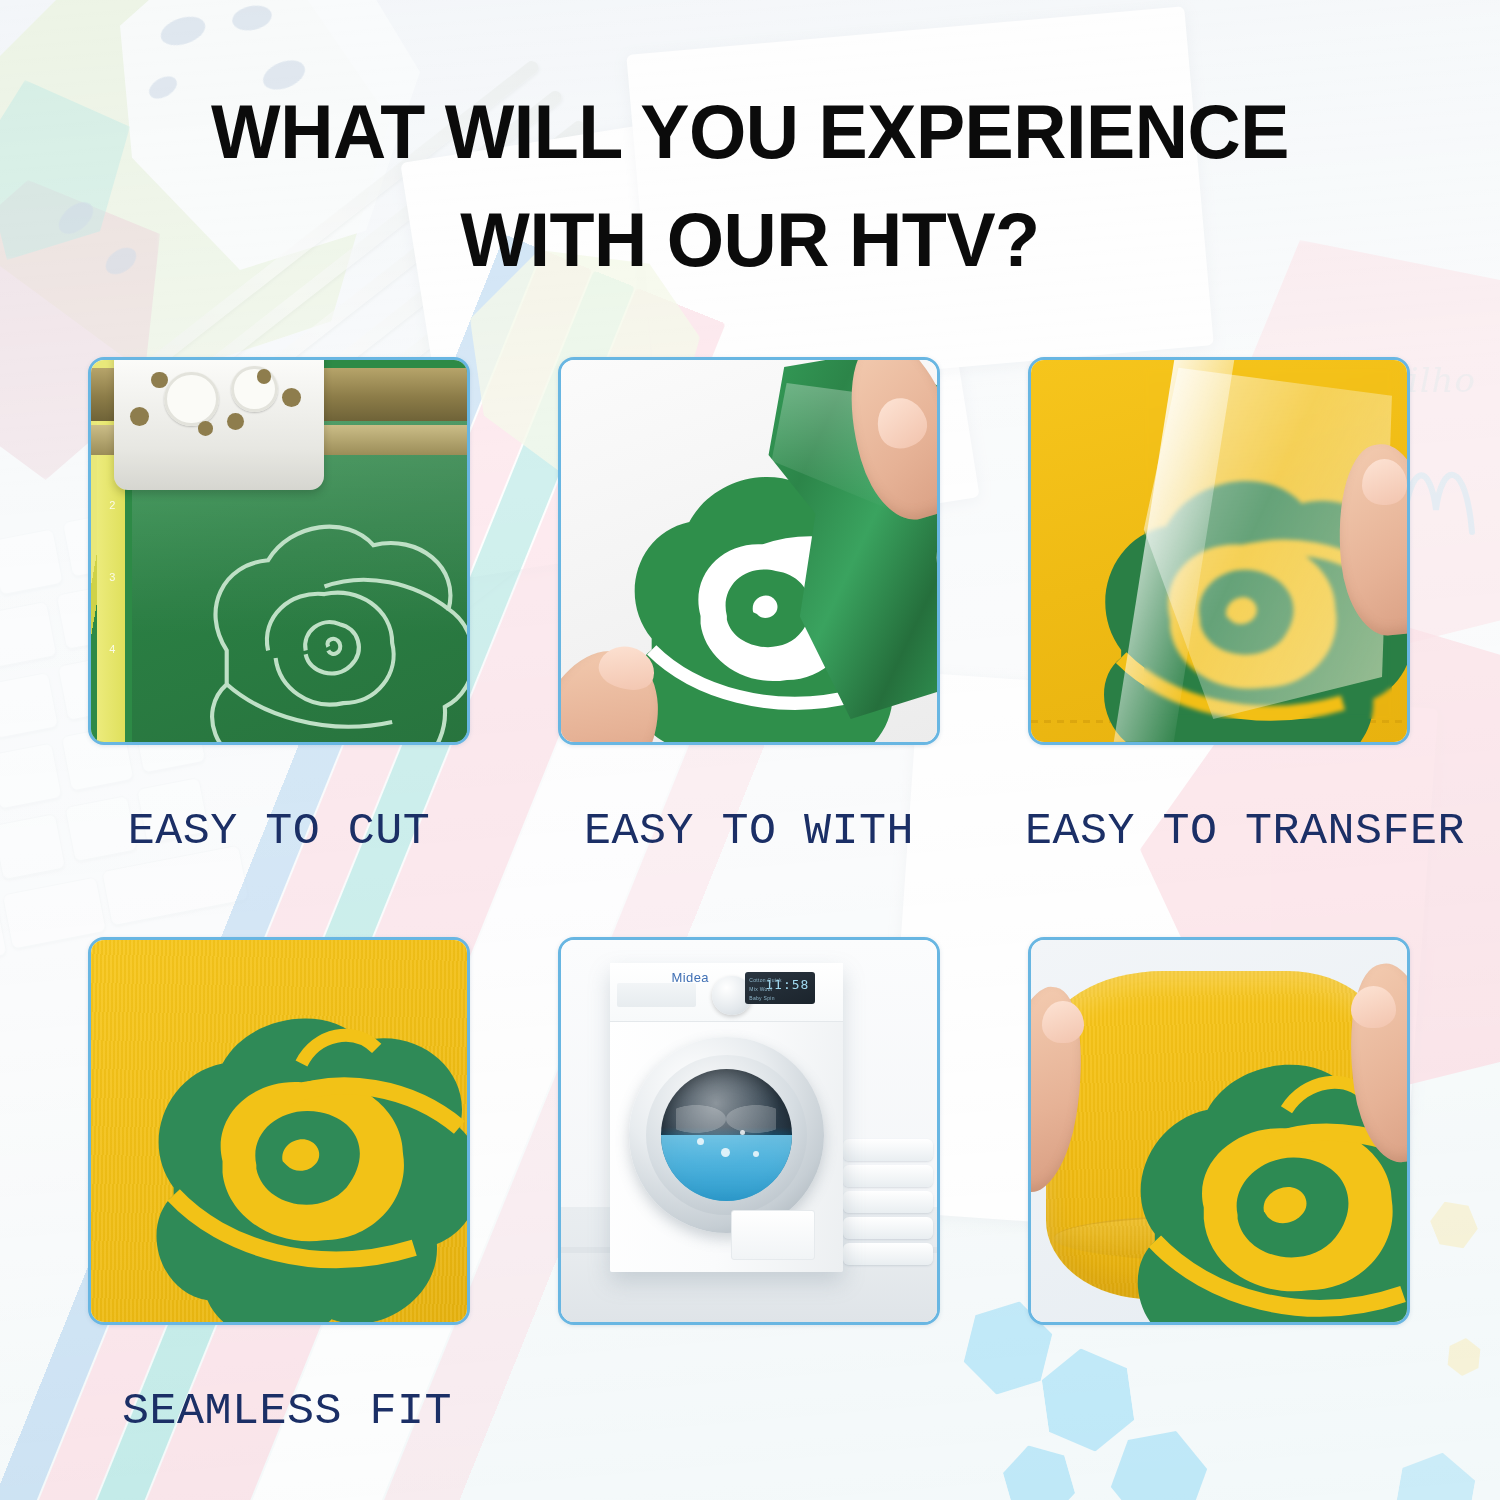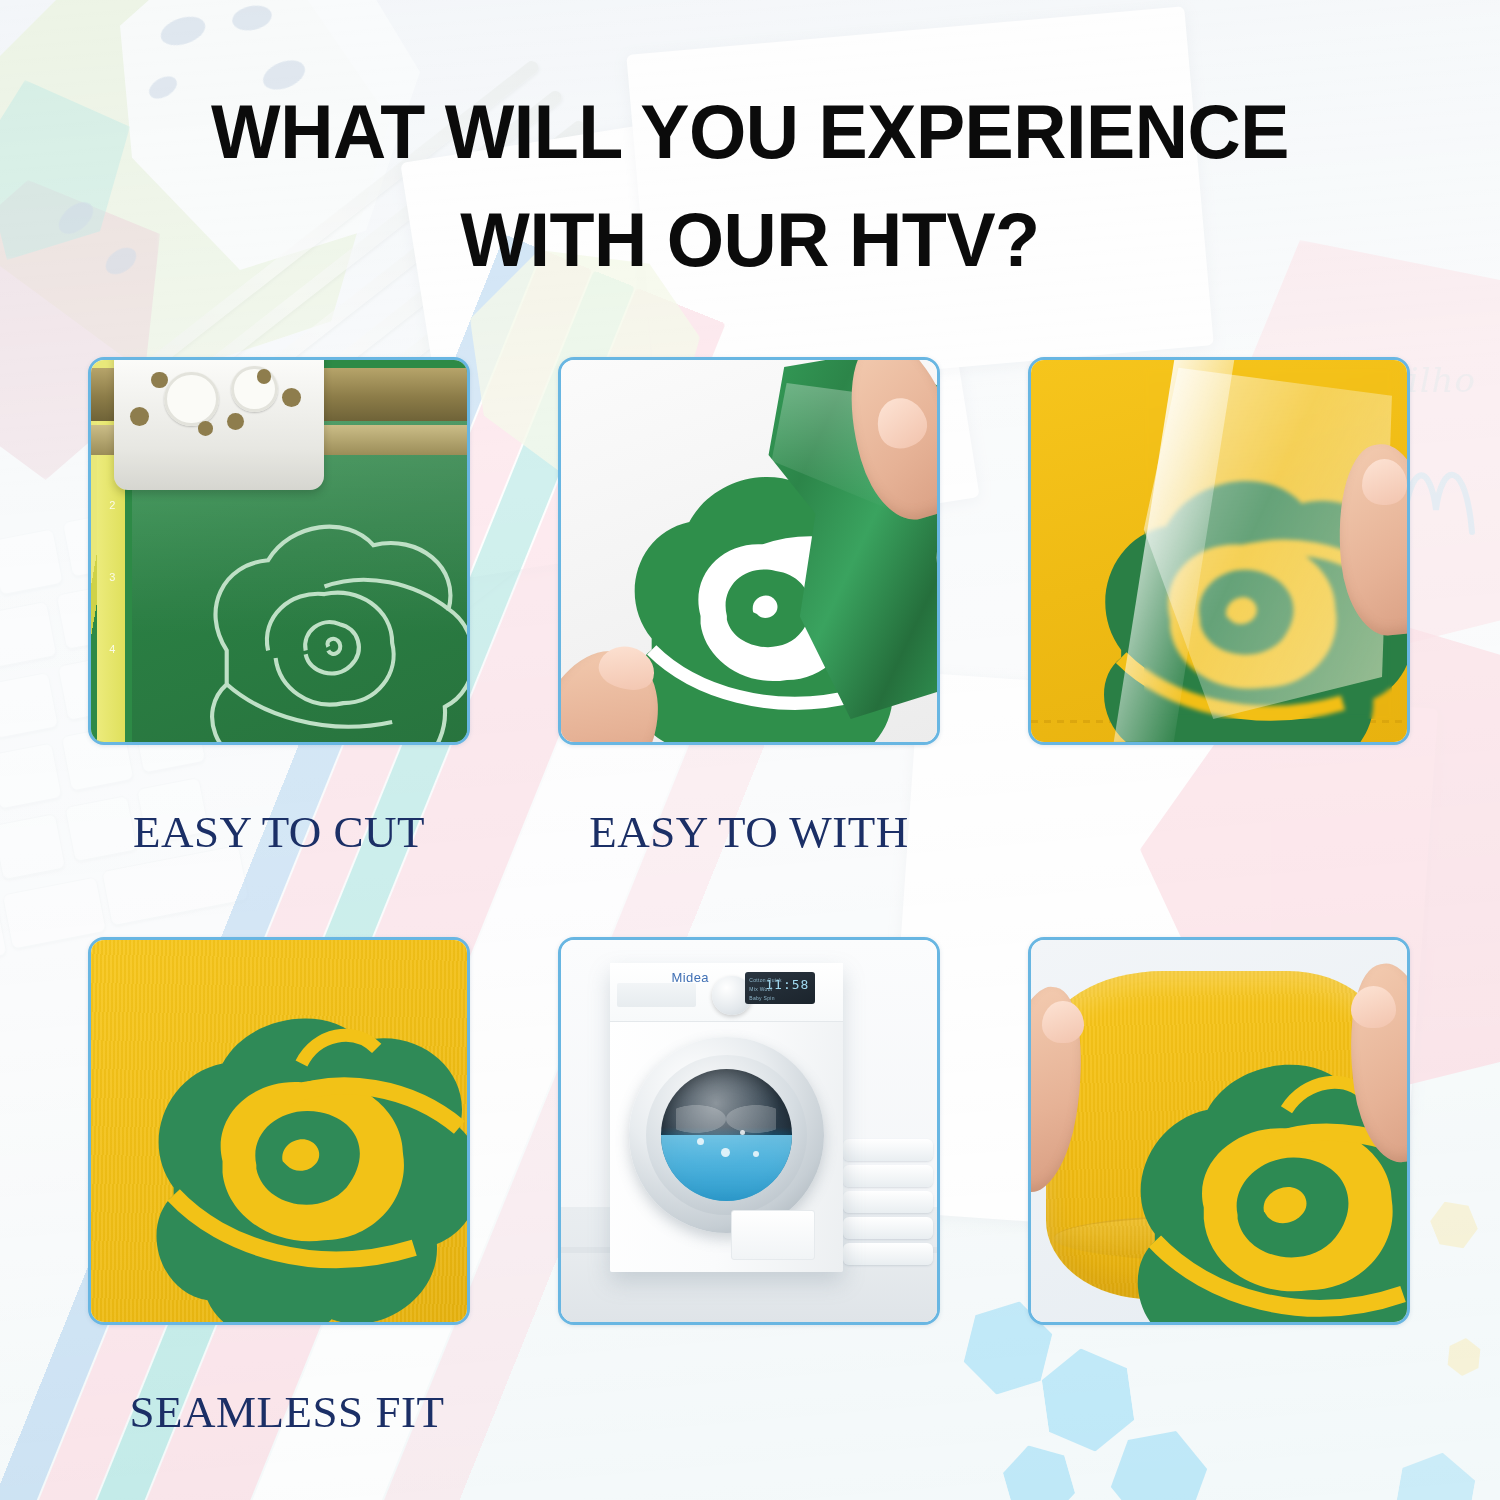--- a/index.html
+++ b/index.html
@@ -217,21 +217,21 @@
     overflow: hidden;
     background: #ffffff;
     box-shadow: 0 1px 4px rgba(90,130,160,.18);
   }
   .tile .inner { position: absolute; inset: 0; overflow: hidden; }
 
   .caption {
     position: absolute;
     text-align: center;
     color: #1b2f66;
-    font-family: Liberation Serif, serif;
+    font-family: Liberation Mono, monospace;
     font-weight: 400;
     font-size: 45px;
     letter-spacing: .5px;
     white-space: nowrap;
   }
 
   
   .t1-mat {
     position: absolute; inset: 0;
     background: linear-gradient(100deg, #e9e87a 0 9%, #cfd247 9% 11%, #2d8a46 11% 100%);
@@ -682,20 +682,21 @@
         </g>
         <path d="M32 120 C56 144 102 158 150 144" stroke="#f2bf15" stroke-width="8" fill="none"></path>
         <path d="M176 82 C152 62 118 56 92 66" stroke="#f2bf15" stroke-width="8" fill="none"></path>
       </svg>
       <div class="t3-carrier"></div>
       <div class="t3-shine"></div>
       <div class="hand-finger" style="right:-8%;top:22%;width:26%;height:50%;transform:rotate(-6deg)"></div>
       <div class="nail" style="right:0%;top:26%;width:12%;height:12%;"></div>
     </div>
   </div>
+  <div class="caption" style="left:1010px;top:806px;width:470px;">EASY TO TRANSFER</div>
 
   <div class="tile" style="left:88px;top:937px;width:382px;height:388px;">
     <div class="inner">
       <div class="t4-fabric"></div>
       <svg class="t4-rose rose-svg" viewBox="0 0 200 200">
         <g fill="#2f8a57">
           <path d="M28 112 C10 88 24 52 54 46 C68 20 110 14 128 34 C160 26 188 52 180 80 C198 96 194 132 168 142 C170 170 138 192 112 182 C94 200 56 196 46 172 C20 168 10 132 28 116 Z"></path>
         </g>
         <g fill="#f2c217">
           <path d="M54 98 C48 74 70 54 96 56 C124 50 150 70 150 94 C154 118 134 140 108 140 C80 144 56 126 54 104 Z"></path>

